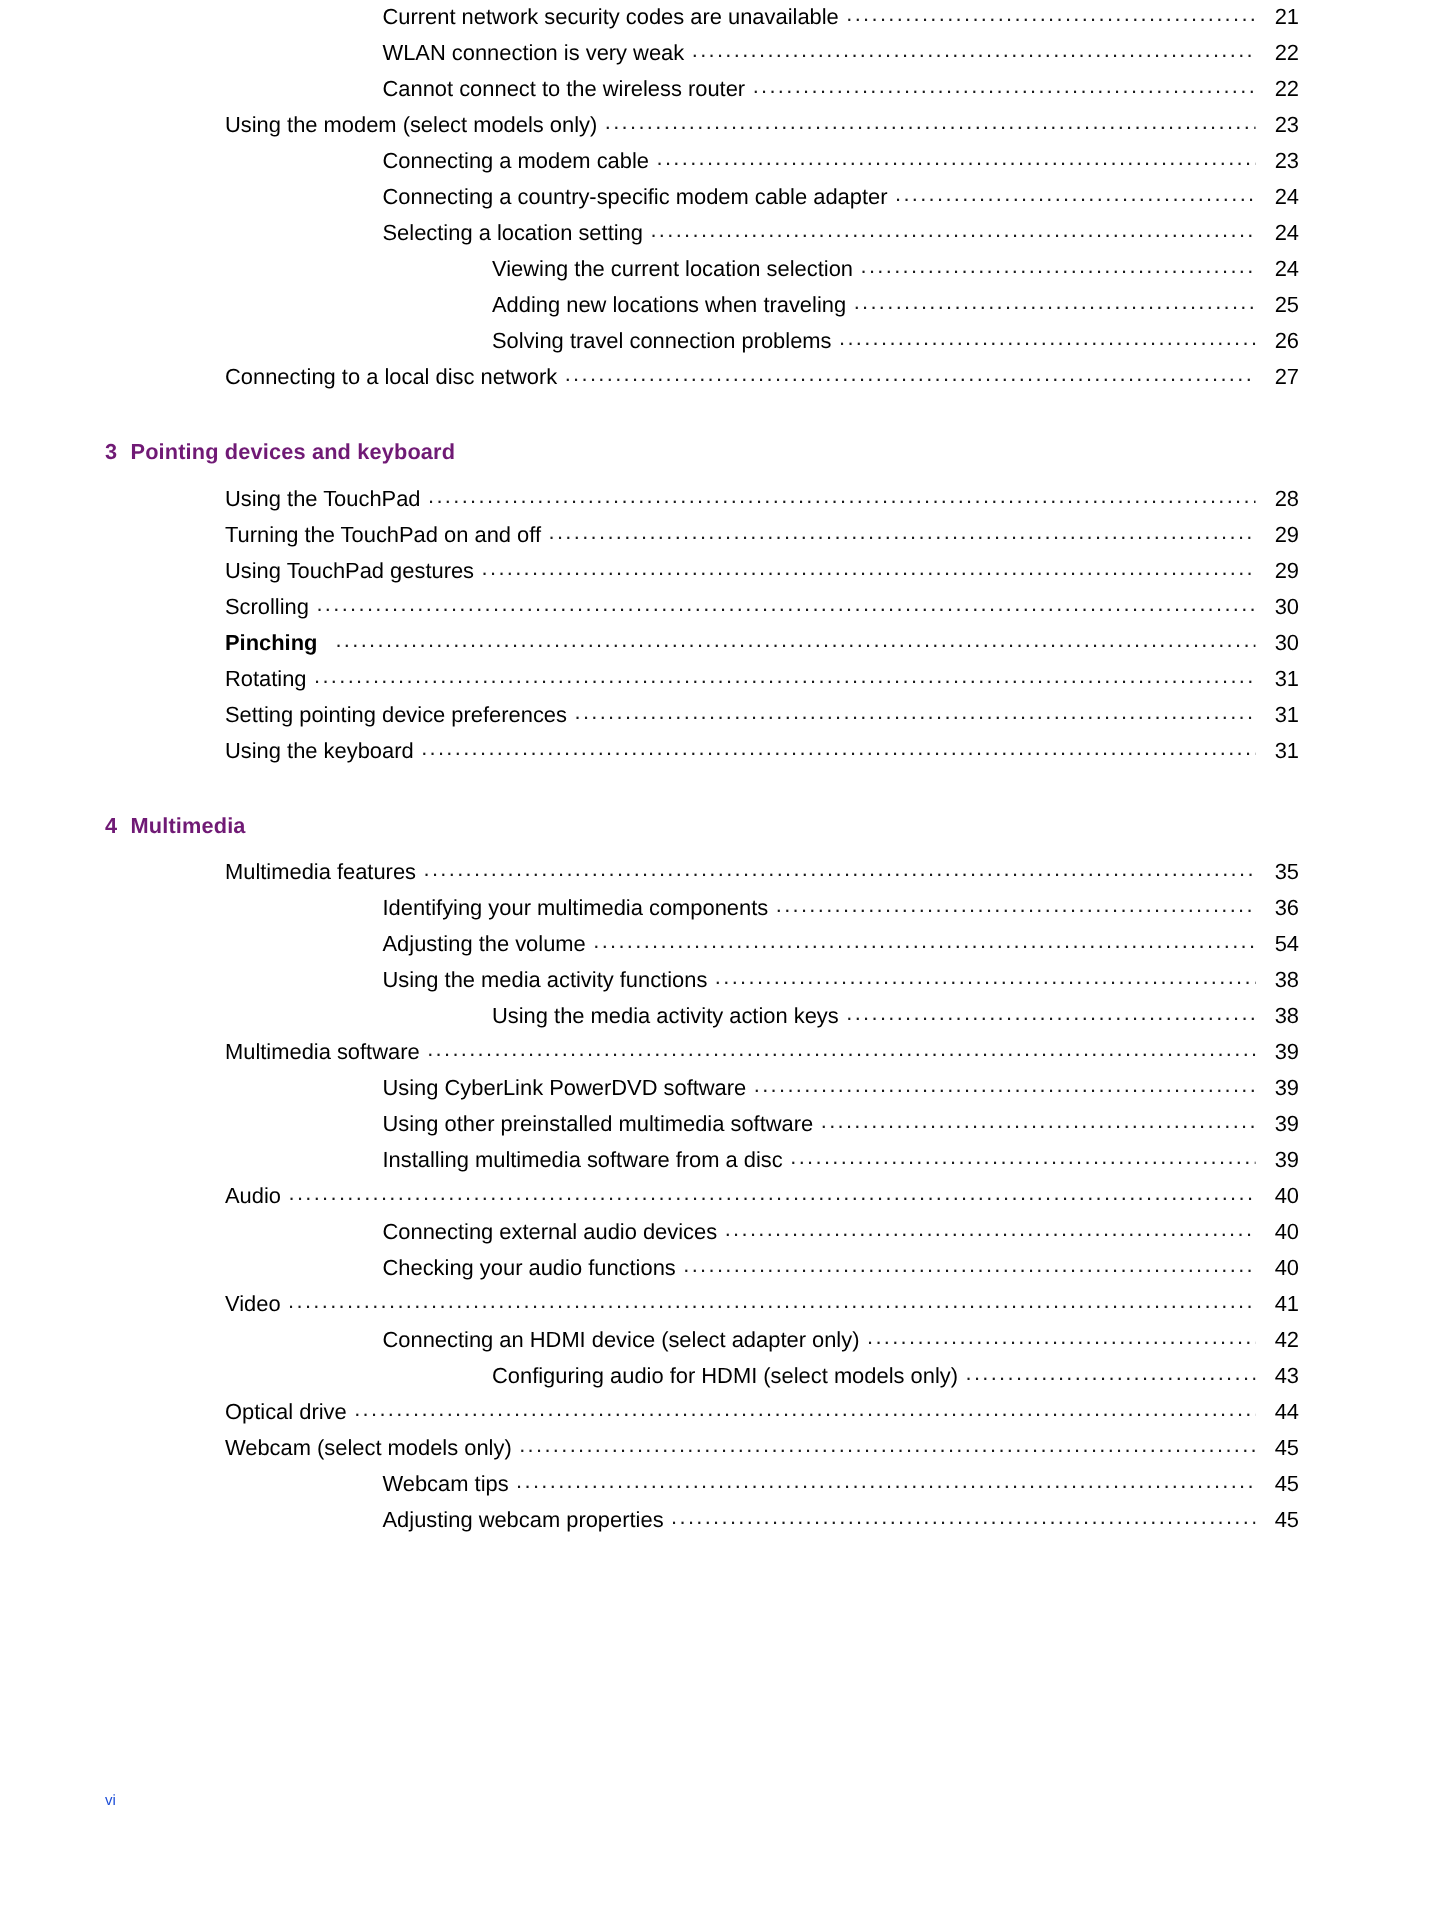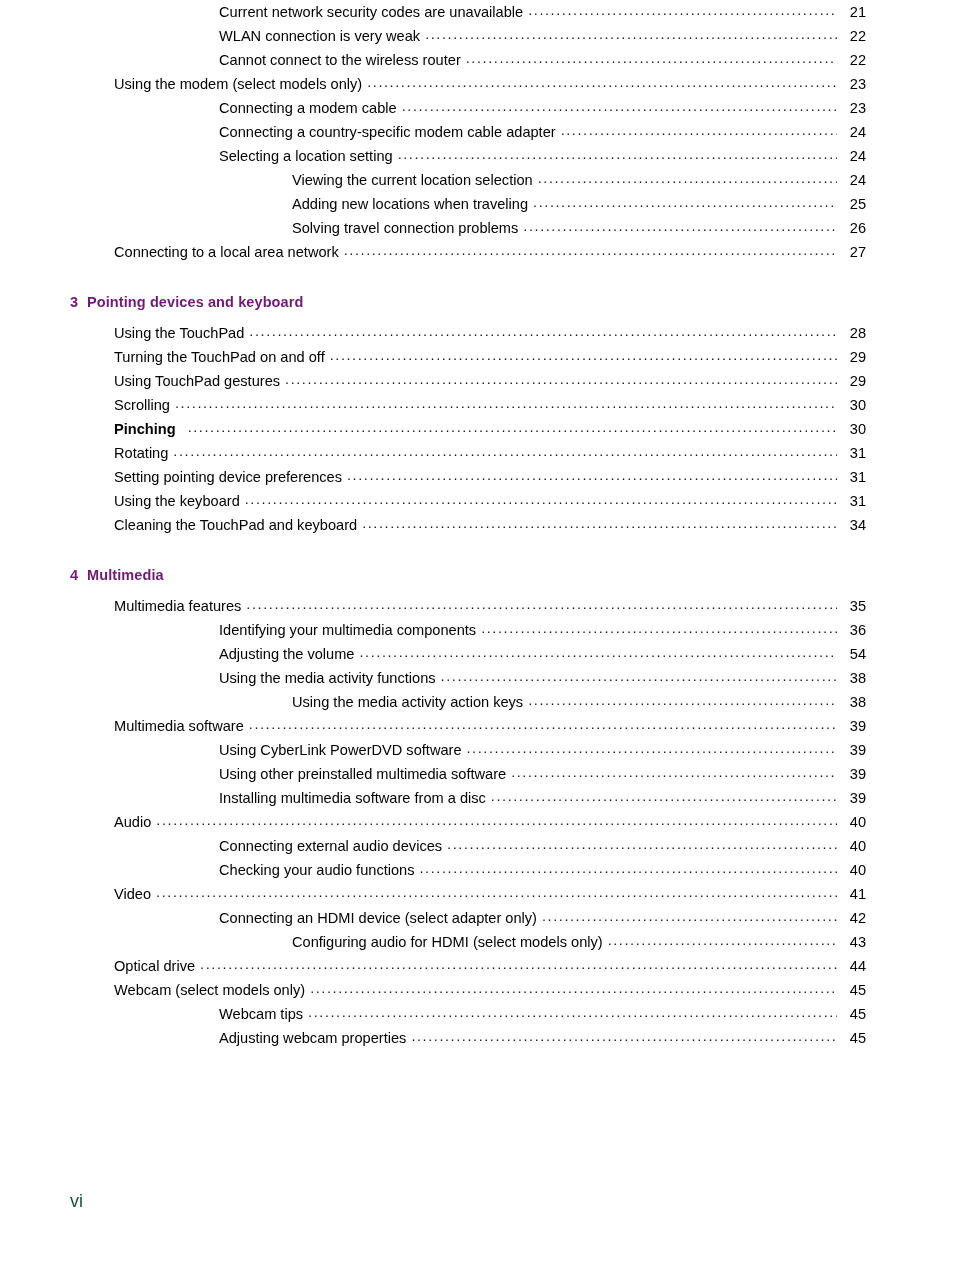--- a/index.html
+++ b/index.html
@@ -43,20 +43,21 @@
   
   .entry {
     display: flex;
     align-items: baseline;
     font-size: 14.6px;
     line-height: 24px;
     height: 24px;
     color: #000;
     padding-right: 88px;
     white-space: nowrap;
+    margin-left: 36px;
   }
   .entry .title {
     flex: 0 0 auto;
     padding-right: 5px;
   }
   .entry .leader {
     flex: 1 1 auto;
     overflow: hidden;
     height: 14px;
     align-self: center;
@@ -86,22 +87,22 @@
   .lvl3 { padding-left: 292px; }
 
   
   .entry.extraspace .title { padding-right: 12px; font-weight: bold; }
 
   
   #footer {
     position: absolute;
     left: 70px;
     top: 1192px;
-    font-size: 18px;
-    color: #14532d;
+    font-size: 10px;
+    color: #1d4ed8;
     line-height: 18px;
   }
 </style>
 </head>
 <body>
 
 <div id="toc">
     <div class="entry lvl2">
       <span class="title">Current network security codes are unavailable</span>
       <span class="leader"></span>
@@ -146,21 +147,21 @@
       <span class="title">Adding new locations when traveling</span>
       <span class="leader"></span>
       <span class="pageno">25</span>
     </div>
     <div class="entry lvl3">
       <span class="title">Solving travel connection problems</span>
       <span class="leader"></span>
       <span class="pageno">26</span>
     </div>
     <div class="entry lvl1">
-      <span class="title">Connecting to a local area network</span>
+      <span class="title">Connecting to a local disc network</span>
       <span class="leader"></span>
       <span class="pageno">27</span>
     </div>
     <div class="chapter-gap-before"></div>
     <div class="chapter"><span class="num">3</span><span class="ttl">Pointing devices and keyboard</span></div>
     <div class="chapter-gap-after"></div>
     <div class="entry lvl1">
       <span class="title">Using the TouchPad</span>
       <span class="leader"></span>
       <span class="pageno">28</span>
@@ -193,25 +194,20 @@
     <div class="entry lvl1">
       <span class="title">Setting pointing device preferences</span>
       <span class="leader"></span>
       <span class="pageno">31</span>
     </div>
     <div class="entry lvl1">
       <span class="title">Using the keyboard</span>
       <span class="leader"></span>
       <span class="pageno">31</span>
     </div>
-    <div class="entry lvl1">
-      <span class="title">Cleaning the TouchPad and keyboard</span>
-      <span class="leader"></span>
-      <span class="pageno">34</span>
-    </div>
     <div class="chapter-gap-before"></div>
     <div class="chapter"><span class="num">4</span><span class="ttl">Multimedia</span></div>
     <div class="chapter-gap-after"></div>
     <div class="entry lvl1">
       <span class="title">Multimedia features</span>
       <span class="leader"></span>
       <span class="pageno">35</span>
     </div>
     <div class="entry lvl2">
       <span class="title">Identifying your multimedia components</span>

